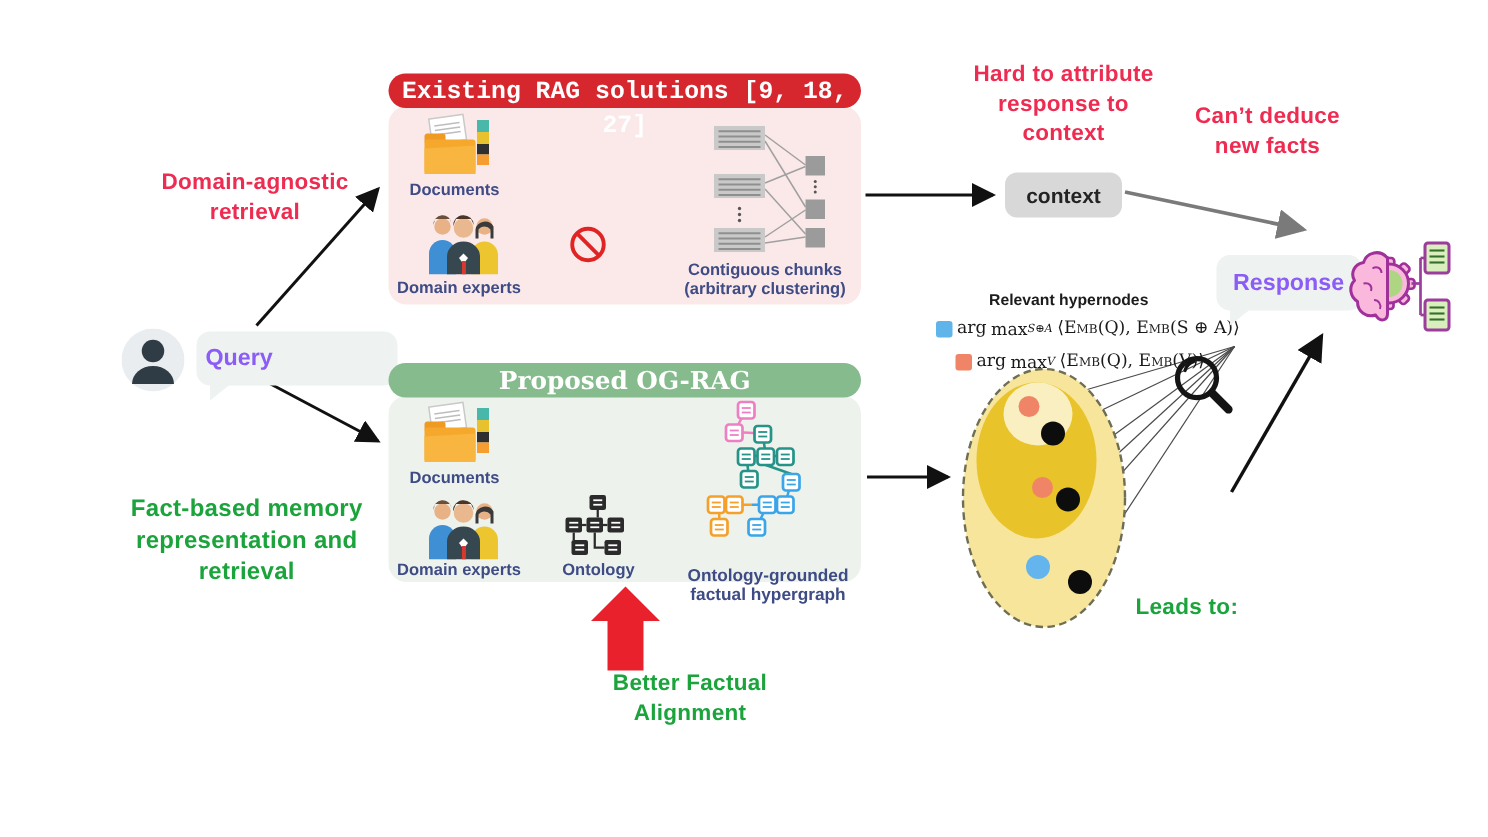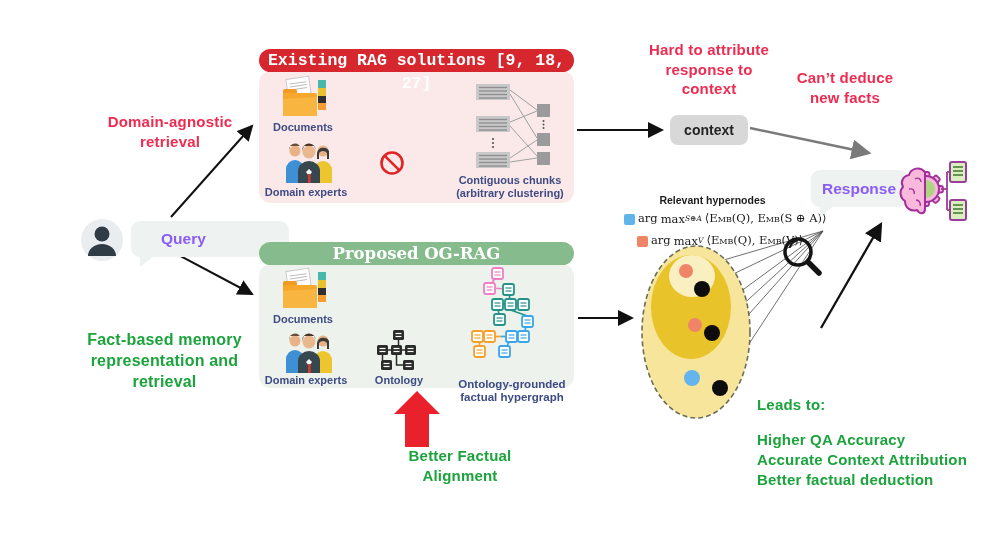--- a/index.html
+++ b/index.html
@@ -88,21 +88,21 @@
     </g>
 
     <line x1="821" y1="328" x2="881" y2="224" stroke="#111" stroke-width="2.3" marker-end="url(#ab)"></line>
   </svg>
 
   <svg class="abs" style="left:81px;top:219px" width="42" height="42" viewBox="0 0 42 42">
     <circle cx="21" cy="21" r="21" fill="#e9edf0"></circle>
     <circle cx="21" cy="15" r="7.5" fill="#2f3b45"></circle>
     <path d="M7,37 a14,12 0 0 1 28,0 z" fill="#2f3b45"></path>
   </svg>
-  <div class="bubble" style="left:131px;top:221px;width:128px;height:36px;padding-left:30px;">
+  <div class="bubble" style="left:131px;top:221px;width:128px;height:36px;padding-left:6px;">
     <span>Query</span>
   </div>
 
   <div class="note red" style="left:90px;top:112px;width:160px;">
     <div>Domain-agnostic</div>
     <div>retrieval</div>
   </div>
   <div class="note green" style="left:57px;top:330px;width:215px;">
     <div>Fact-based memory</div>
     <div>representation and</div>
@@ -468,19 +468,14 @@
         <line x1="15" y1="17" x2="25" y2="17"></line>
       <line x1="15" y1="47" x2="25" y2="47"></line>
         <line x1="15" y1="51" x2="25" y2="51"></line>
         <line x1="15" y1="55" x2="25" y2="55"></line>
     </g>
   </svg>
 
   <div class="note green" style="left:757px;top:395px;width:100px;text-align:left;font-size:15px;">
     <span>Leads to:</span>
   </div>
-  <div class="note green benefits" style="left:757px;top:430px;width:230px;text-align:left;font-size:15px;">
-    <div>Higher QA Accuracy</div>
-    <div>Accurate Context Attribution</div>
-    <div>Better factual deduction</div>
-  </div>
 
 </div>
 
 </body></html>

